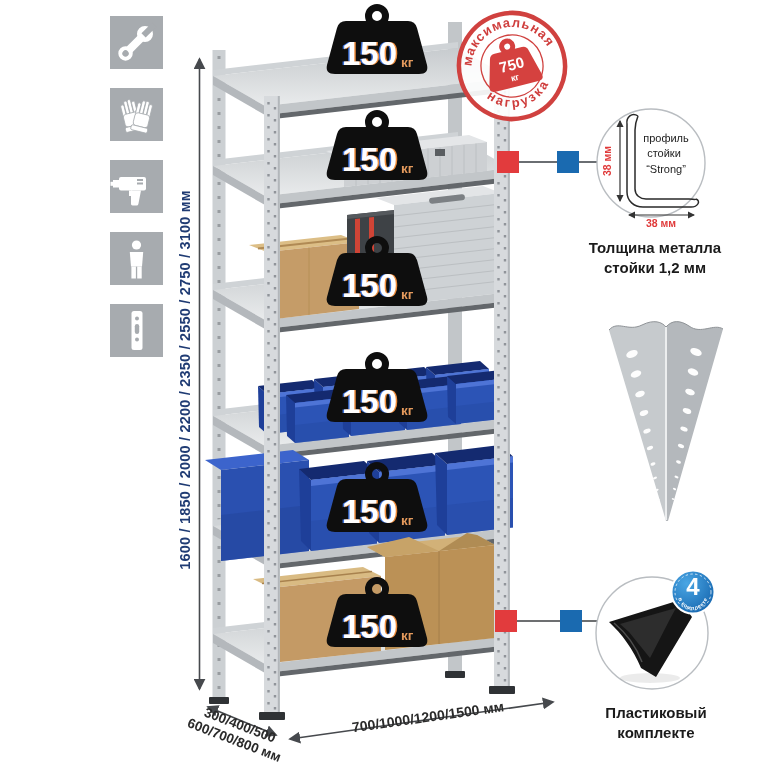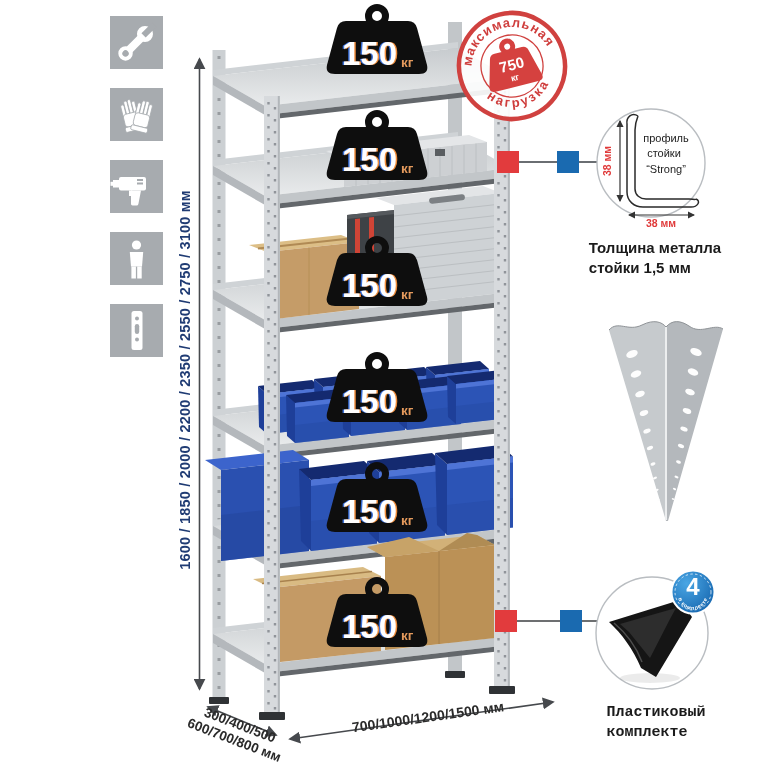--- a/index.html
+++ b/index.html
@@ -5,23 +5,23 @@
   html,body{margin:0;padding:0;background:#fff;}
   #canvas{position:relative;width:722px;height:765px;background:#fff;overflow:hidden;
           font-family:"Liberation Sans",sans-serif;margin-left:9px;}
   .icon-cell{position:absolute;left:101px;width:53px;height:53px;background:#a7abaf;}
   #scene{position:absolute;left:0;top:0;}
   .v-label{position:absolute;left:176px;top:380px;transform:translate(-50%,-50%) rotate(-90deg);
            white-space:nowrap;color:#1f3b73;font-size:14.5px;font-weight:bold;letter-spacing:.2px;}
   .dim-label{position:absolute;color:#2a2a2a;font-weight:bold;text-align:center;line-height:1.18;}
   .depth-label{left:228px;top:733px;transform:translate(-50%,-50%) rotate(21deg);font-size:13.5px;white-space:nowrap;}
   .width-label{left:419px;top:717px;transform:translate(-50%,-50%) rotate(-8deg);font-size:14px;white-space:nowrap;}
-  .caption{position:absolute;text-align:left;color:#1b1b1b;font-size:15px;font-weight:700;line-height:1.3;transform:translateX(-50%);white-space:nowrap;}
+  .caption{position:absolute;text-align:center;color:#1b1b1b;font-size:15px;font-weight:700;line-height:1.3;transform:translateX(-50%);white-space:nowrap;}
   .profile-caption{left:646px;top:238px;}
-  .foot-caption{left:647px;top:703px;font-family:Liberation Mono, monospace;}
+  .foot-caption{left:647px;top:703px;}
   .caption span{display:block;}
 </style>
 </head>
 <body>
 
 <div id="canvas">
 
   <div class="icon-cell" style="top:16px">
     <svg width="53" height="53">
       <g transform="translate(26.5,26.5) rotate(45)">
@@ -408,21 +408,21 @@
 
   <div class="dim-label depth-label">
     <span>300/400/500</span><br>
     <span>600/700/800 мм</span>
   </div>
 
   <div class="dim-label width-label">700/1000/1200/1500 мм</div>
 
   <div class="caption profile-caption">
     <span>Толщина металла</span>
-    <span>стойки 1,5 мм</span>
+    <span>стойки 1,2 мм</span>
   </div>
 
   <div class="caption foot-caption">
     <span>Пластиковый</span>
     <span>комплекте</span>
   </div>
 
 </div>
 
 </body></html>

